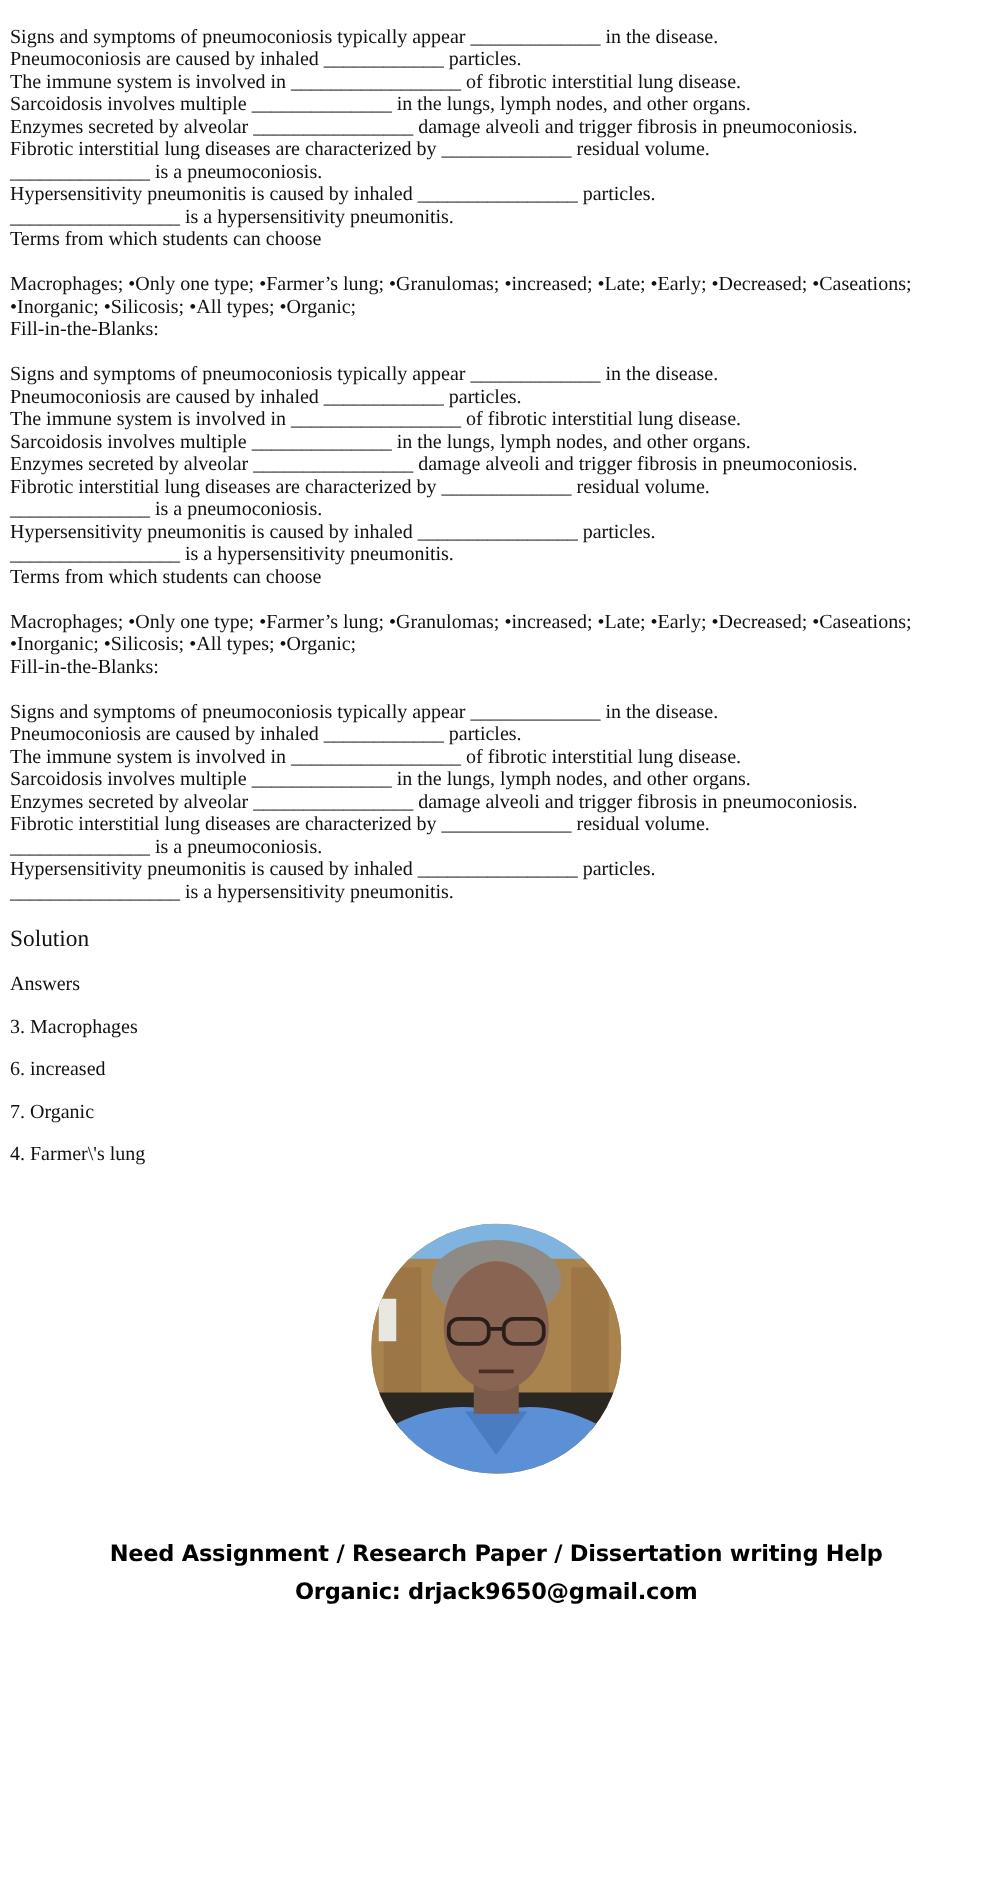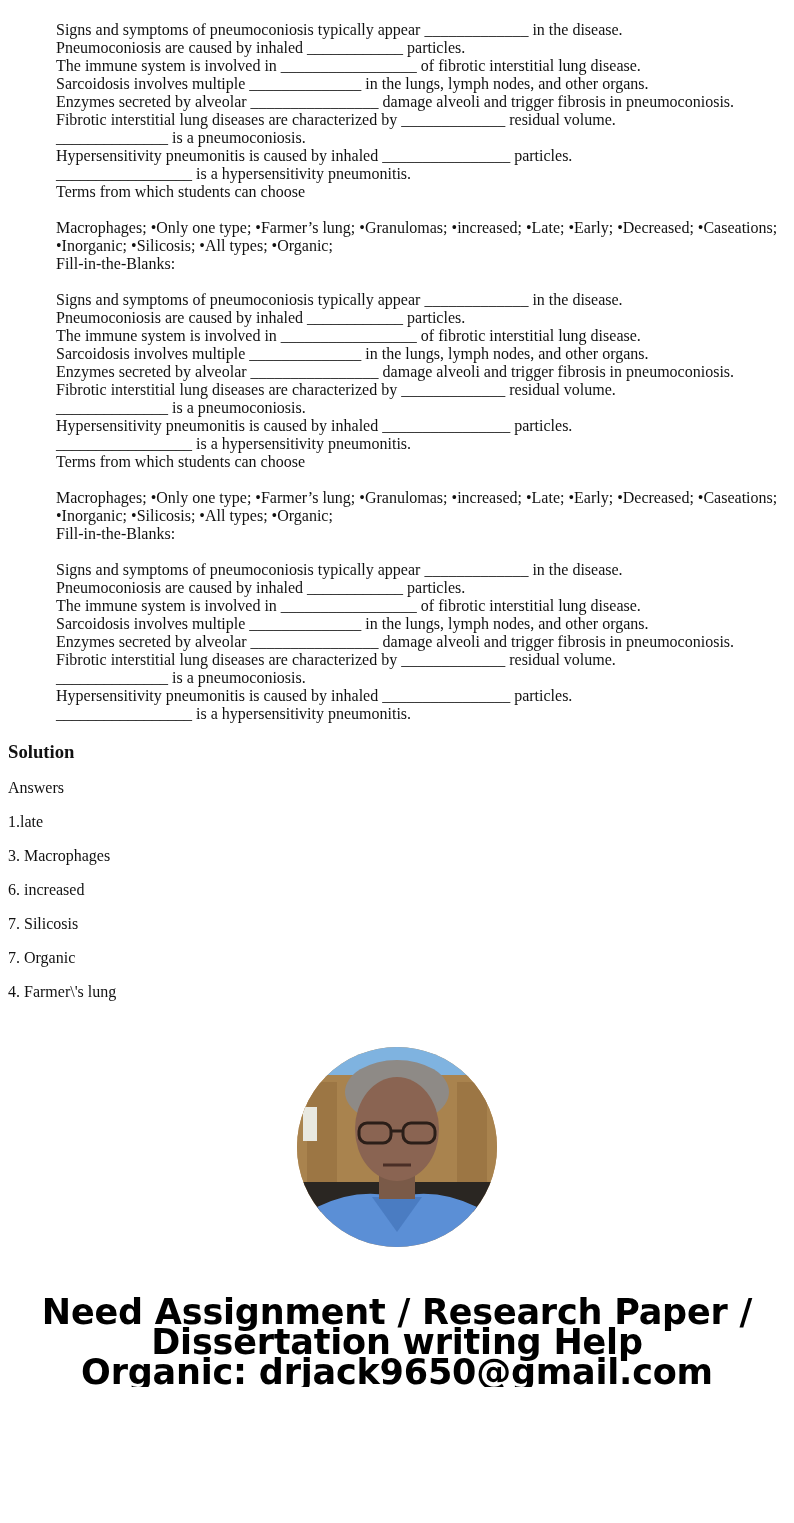--- a/index.html
+++ b/index.html
@@ -3,38 +3,38 @@
 <meta charset="utf-8">
 <style>
   html, body { margin: 0; padding: 0; background: #ffffff; }
   body {
     width: 794px;
     font-family: "Liberation Serif", "DejaVu Serif", serif;
     font-size: 16px;
     color: #111;
   }
   .content { padding: 21px 8px 0 8px; }
-  .line { line-height: 18px; white-space: pre-wrap; margin-left: 48px; }
+  .line { line-height: 18px; white-space: pre-wrap; }
   .gap { height: 18px; }
   h3.solution {
-    font-size: 18.7px; font-weight: bold; margin: 18px 0 0 0; line-height: 22px;
+    font-size: 18.7px; font-weight: normal; margin: 18px 0 0 0; line-height: 22px;
   }
   .answers p { margin: 16px 0 0 0; line-height: 18px; }
   .answers p:first-child { margin-top: 16px; }
   .avatar-wrap { display: flex; justify-content: center; margin-top: 46px; }
   .avatar {
     width: 200px; height: 200px; border-radius: 50%; overflow: hidden; position: relative;
     background: #b88c55;
   }
   .promo {
     margin-top: 50px;
     text-align: center;
     font-family: "DejaVu Sans", sans-serif;
     font-weight: bold;
-    font-size: 35px;
+    font-size: 18px;
     line-height: 30px;
     color: #000;
     padding: 0 20px;
     letter-spacing: -0.2px;
   }
 </style>
 </head>
 <body>
 
 <div class="content">
@@ -84,24 +84,22 @@
     <div class="line">Fibrotic interstitial lung diseases are characterized by _____________ residual volume.</div>
     <div class="line">______________ is a pneumoconiosis.</div>
     <div class="line">Hypersensitivity pneumonitis is caused by inhaled ________________ particles.</div>
     <div class="line">_________________ is a hypersensitivity pneumonitis.</div>
   </div>
 
   <h3 class="solution">Solution</h3>
 
   <div class="answers">
     <p>Answers</p>
-    <p>1.late</p>
     <p>3. Macrophages</p>
     <p>6. increased</p>
-    <p>7. Silicosis</p>
     <p>7. Organic</p>
     <p>4. Farmer\'s lung</p>
   </div>
 </div>
 
 <div class="avatar-wrap">
   <div class="avatar">
     <svg width="200" height="200" viewBox="0 0 200 200">
 
       <rect x="0" y="0" width="200" height="30" fill="#7fb3e0"></rect>

